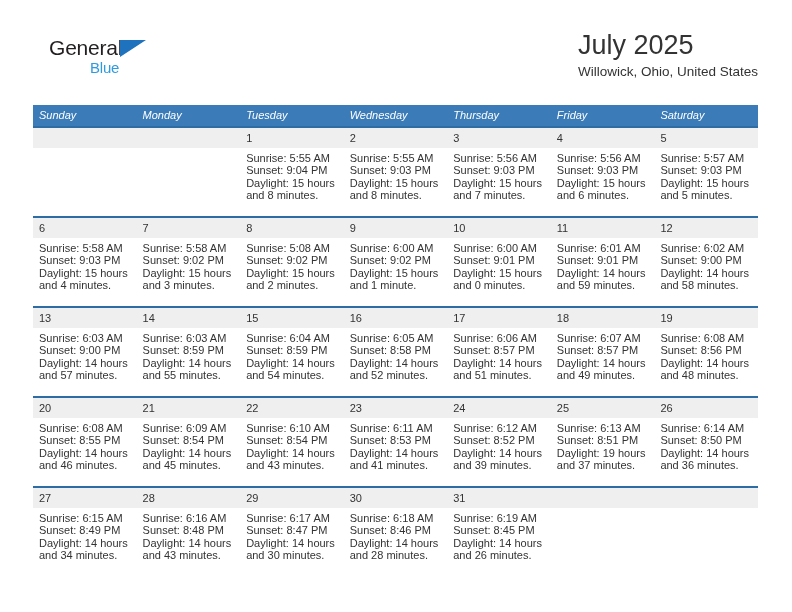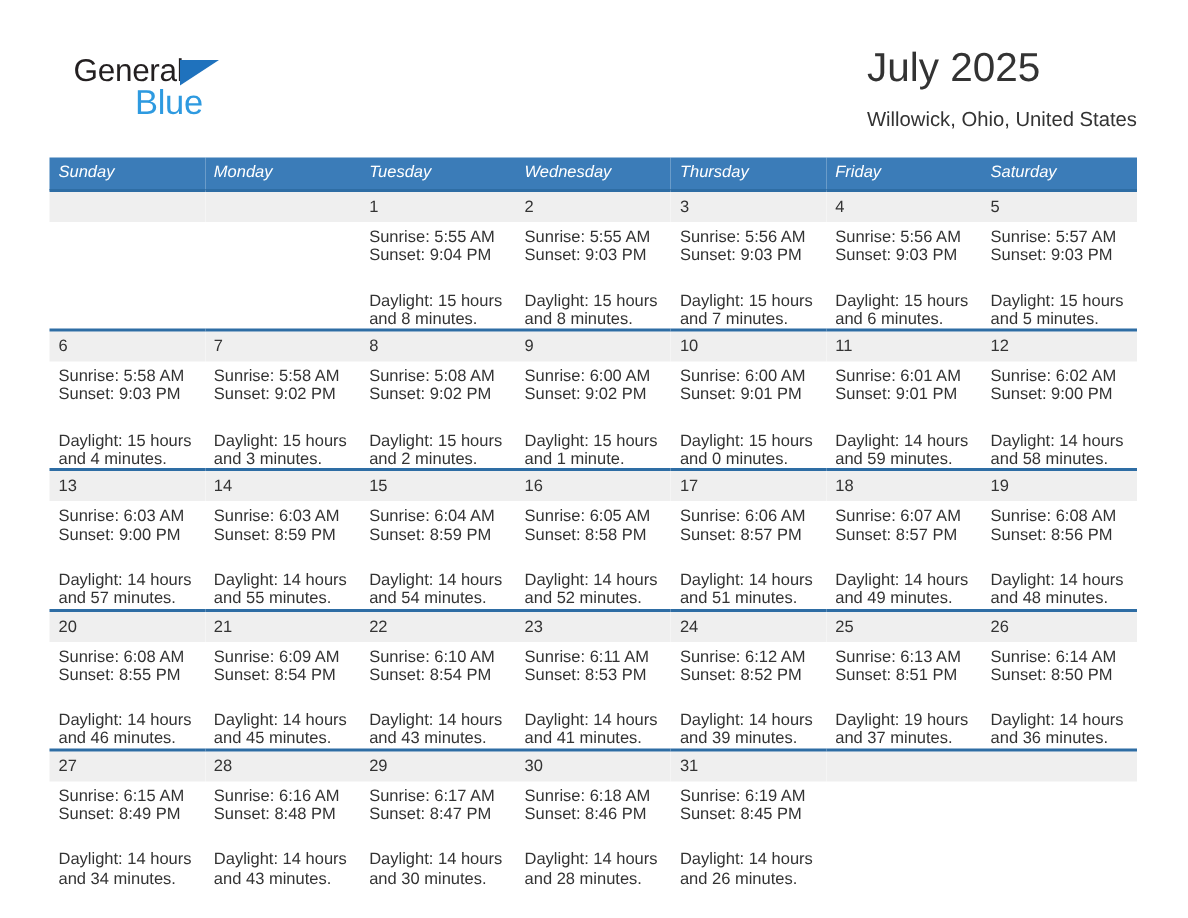--- a/index.html
+++ b/index.html
@@ -58,42 +58,41 @@
     border-left: 26px solid #1f72bd;
     border-bottom: 17px solid transparent;
   }
   .logo-row2 {
     height: 22px;
     line-height: 22px;
     margin-top: -3px;
     padding-left: 57px;
   }
   .logo-blue {
-    font-size: 23px;
+    font-size: 15px;
     color: #2e9ae0;
     letter-spacing: -0.2px;
   }
 
   .title-block {
     position: absolute;
     right: 0;
     top: 0;
     text-align: left;
   }
   .cal-title {
     font-size: 27px;
     color: #333333;
     line-height: 34px;
     white-space: nowrap;
   }
   .cal-subtitle {
     font-size: 13.5px;
     color: #333333;
     line-height: 20px;
-    margin-top: 8px;
     white-space: nowrap;
   }
 
   
   .calendar {
     position: absolute;
     left: 33px;
     top: 105px;
     width: 725px;
     border-collapse: collapse;
@@ -137,21 +136,20 @@
     padding: 4px 5px 0 6px;
     font-size: 11px;
     line-height: 12.3px;
     color: #333333;
   }
   .cellbody div {
     white-space: nowrap;
   }
   .cellbody .wrapline {
     white-space: normal;
-    margin-top: 18px;
   }
 </style>
 </head>
 <body>
 
 <div class="page">
 
   <div class="header">
 
     <div class="logo">

